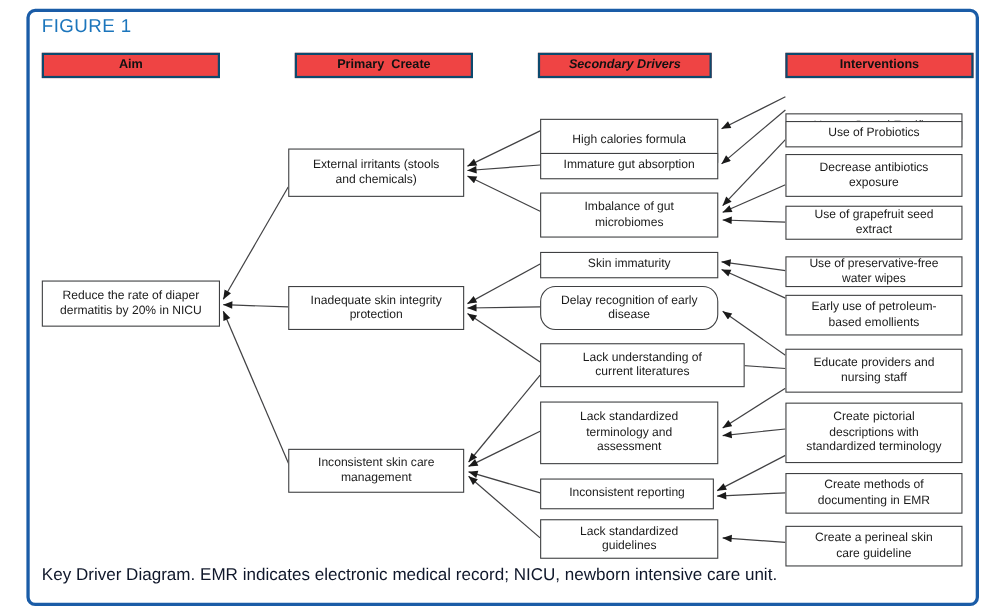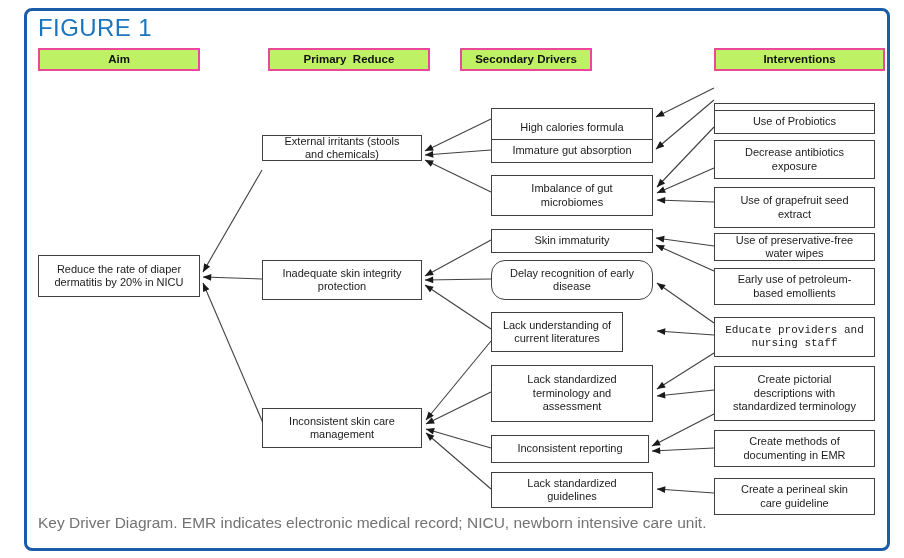--- a/index.html
+++ b/index.html
@@ -1,25 +1,25 @@
 <!DOCTYPE html>
 <html><head>
 <meta charset="utf-8">
 <style>
   html,body{margin:0;padding:0;background:#ffffff;}
   body{width:904px;height:558px;position:relative;font-family:"Liberation Sans",sans-serif;overflow:hidden;}
   .frame{position:absolute;left:24px;top:8px;width:860px;height:537px;border:3px solid #1A5CA7;border-radius:8px;background:#ffffff;box-sizing:content-box;}
-  .fig-title{position:absolute;left:38px;top:14px;font-size:24px;font-weight:500;color:#1B75BC;letter-spacing:.4px;}
-  .caption{position:absolute;left:38px;top:514px;width:830px;font-size:15.5px;color:#737373;}
+  .fig-title{position:absolute;left:38px;top:14px;font-size:17px;font-weight:500;color:#1B75BC;letter-spacing:.4px;}
+  .caption{position:absolute;left:38px;top:514px;width:830px;font-size:15.5px;color:#0f172a;}
   .layer{position:absolute;left:0;top:0;width:904px;height:558px;}
   svg.edges{position:absolute;left:0;top:0;}
   .node{position:absolute;background:#ffffff;border:1.5px solid #3F4042;box-sizing:border-box;
         display:flex;align-items:center;justify-content:center;text-align:center;
         font-size:11px;line-height:1.22;color:#1b1b1b;white-space:pre-wrap;padding:1px 3px;}
-  .node.header{background:#bef264;border:2px solid #ec4899;font-weight:bold;font-size:11.5px;color:#111;}
+  .node.header{background:#ef4444;border:2px solid #0c4a6e;font-weight:bold;font-size:11.5px;color:#111;}
 </style>
 </head>
 <body>
 
 <div class="frame"></div>
 
 <div class="fig-title">FIGURE 1</div>
 
 <svg class="edges" width="904" height="558">
   <defs>
@@ -51,57 +51,57 @@
     <line x1="714" y1="335" x2="657" y2="331" stroke="#414143" stroke-width="1.1" marker-end="url(#arrow)"></line>
     <line x1="714" y1="353" x2="657" y2="389" stroke="#414143" stroke-width="1.1" marker-end="url(#arrow)"></line>
     <line x1="714" y1="390" x2="657" y2="396" stroke="#414143" stroke-width="1.1" marker-end="url(#arrow)"></line>
     <line x1="714" y1="414" x2="652" y2="446" stroke="#414143" stroke-width="1.1" marker-end="url(#arrow)"></line>
     <line x1="714" y1="448" x2="652" y2="451" stroke="#414143" stroke-width="1.1" marker-end="url(#arrow)"></line>
     <line x1="714" y1="493" x2="657" y2="489" stroke="#414143" stroke-width="1.1" marker-end="url(#arrow)"></line>
   </svg>
 
 <div class="layer">
     <div class="node header" style="left: 38px; top: 48px; width: 162px; height: 23px;">Aim</div>
-    <div class="node header" style="left: 268px; top: 48px; width: 162px; height: 23px;">Primary  Reduce</div>
-    <div class="node header" style="left: 460px; top: 48px; width: 132px; height: 23px;">Secondary Drivers</div>
+    <div class="node header" style="left: 268px; top: 48px; width: 162px; height: 23px;">Primary  Create</div>
+    <div class="node header" style="left: 489px; top: 48px; width: 158px; height: 23px; font-style: italic;">Secondary Drivers</div>
     <div class="node header" style="left: 714px; top: 48px; width: 171px; height: 23px;">Interventions</div>
     <div class="node" style="left: 38px; top: 255px; width: 162px; height: 42px;">Reduce the rate of diaper
 dermatitis by 20% in NICU</div>
-    <div class="node" style="left: 262px; top: 135px; width: 160px; height: 26px;">External irritants (stools
+    <div class="node" style="left: 262px; top: 135px; width: 160px; height: 44px;">External irritants (stools
 and chemicals)</div>
     <div class="node" style="left: 262px; top: 260px; width: 160px; height: 40px;">Inadequate skin integrity
 protection</div>
     <div class="node" style="left: 262px; top: 408px; width: 160px; height: 40px;">Inconsistent skin care
 management</div>
     <div class="node" style="left: 491px; top: 108px; width: 162px; height: 40px;">High calories formula</div>
     <div class="node" style="left: 491px; top: 139px; width: 162px; height: 24px; text-align: right;">Immature gut absorption</div>
     <div class="node" style="left: 491px; top: 175px; width: 162px; height: 41px;">Imbalance of gut
 microbiomes</div>
     <div class="node" style="left: 491px; top: 229px; width: 162px; height: 24px;">Skin immaturity</div>
     <div class="node" style="left: 491px; top: 260px; width: 162px; height: 40px; border-radius: 14px;">Delay recognition of early
 disease</div>
-    <div class="node" style="left: 491px; top: 312px; width: 132px; height: 40px;">Lack understanding of
+    <div class="node" style="left: 491px; top: 312px; width: 186px; height: 40px;">Lack understanding of
 current literatures</div>
     <div class="node" style="left: 491px; top: 365px; width: 162px; height: 57px;">Lack standardized
 terminology and
 assessment</div>
     <div class="node" style="left: 491px; top: 435px; width: 158px; height: 28px;">Inconsistent reporting</div>
     <div class="node" style="left: 491px; top: 472px; width: 162px; height: 36px;">Lack standardized
 guidelines</div>
     <div class="node" style="left: 714px; top: 79px; width: 161px; height: 24px; margin-top: 24px;">Human Based Fortifier</div>
     <div class="node" style="left: 714px; top: 110px; width: 161px; height: 24px;">Use of Probiotics</div>
     <div class="node" style="left: 714px; top: 140px; width: 161px; height: 39px;">Decrease antibiotics
 exposure</div>
-    <div class="node" style="left: 714px; top: 187px; width: 161px; height: 41px;">Use of grapefruit seed
+    <div class="node" style="left: 714px; top: 187px; width: 161px; height: 31px;">Use of grapefruit seed
 extract</div>
     <div class="node" style="left: 714px; top: 268px; width: 161px; height: 37px;">Early use of petroleum-
 based emollients</div>
     <div class="node" style="left: 714px; top: 233px; width: 161px; height: 28px;">Use of preservative-free
 water wipes</div>
-    <div class="node" style="left: 714px; top: 317px; width: 161px; height: 40px; font-family: Liberation Mono, monospace;">Educate providers and
+    <div class="node" style="left: 714px; top: 317px; width: 161px; height: 40px;">Educate providers and
 nursing staff</div>
     <div class="node" style="left: 714px; top: 366px; width: 161px; height: 55px;">Create pictorial
 descriptions with
 standardized terminology</div>
     <div class="node" style="left: 714px; top: 430px; width: 161px; height: 37px;">Create methods of
 documenting in EMR</div>
     <div class="node" style="left: 714px; top: 478px; width: 161px; height: 37px;">Create a perineal skin
 care guideline</div>
   </div>
 

